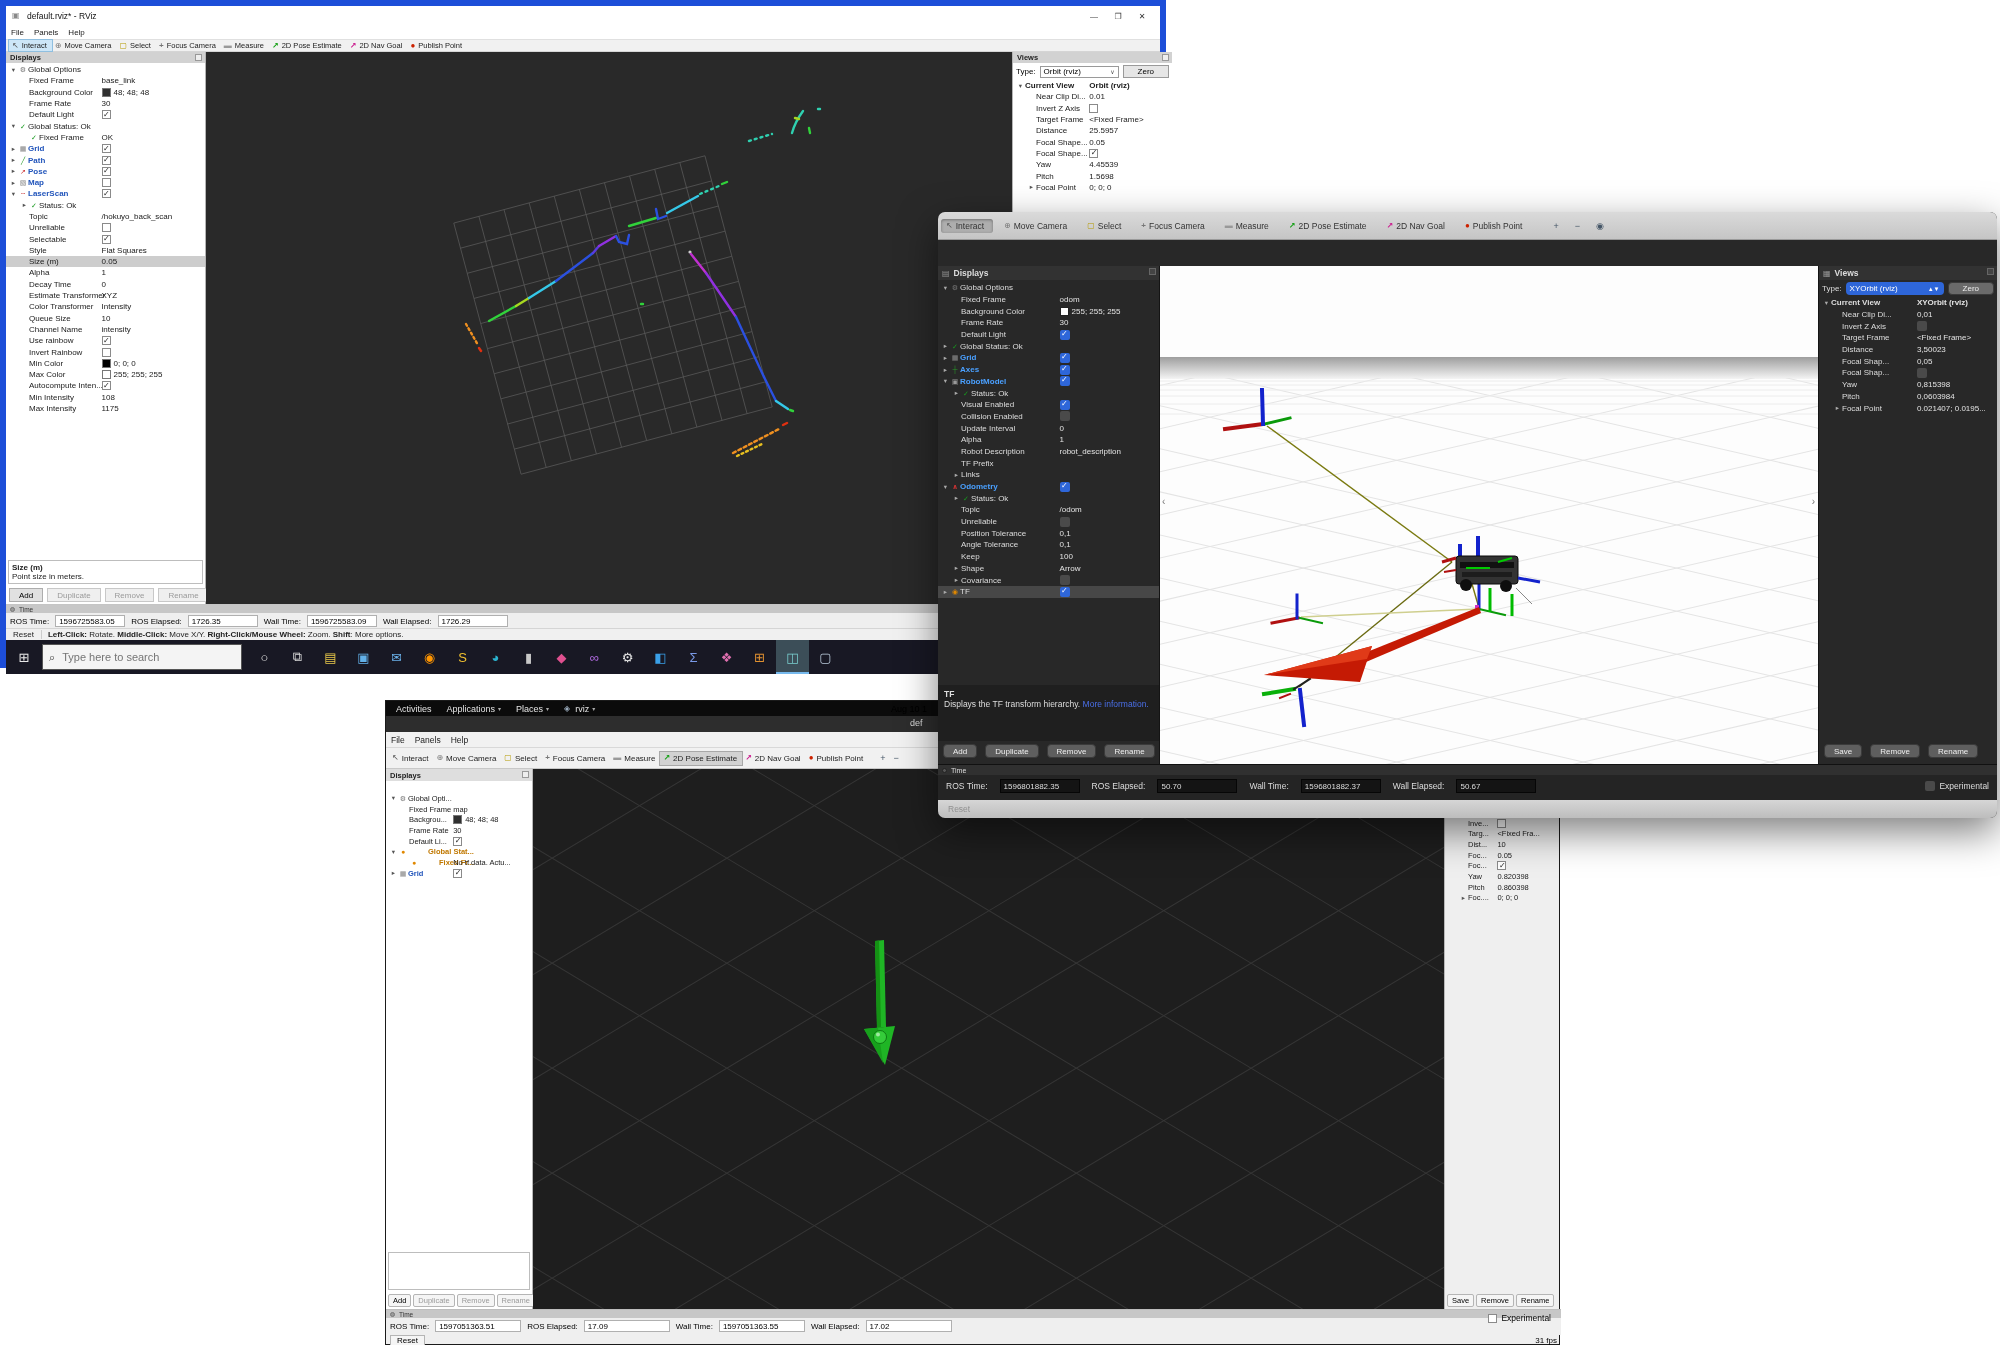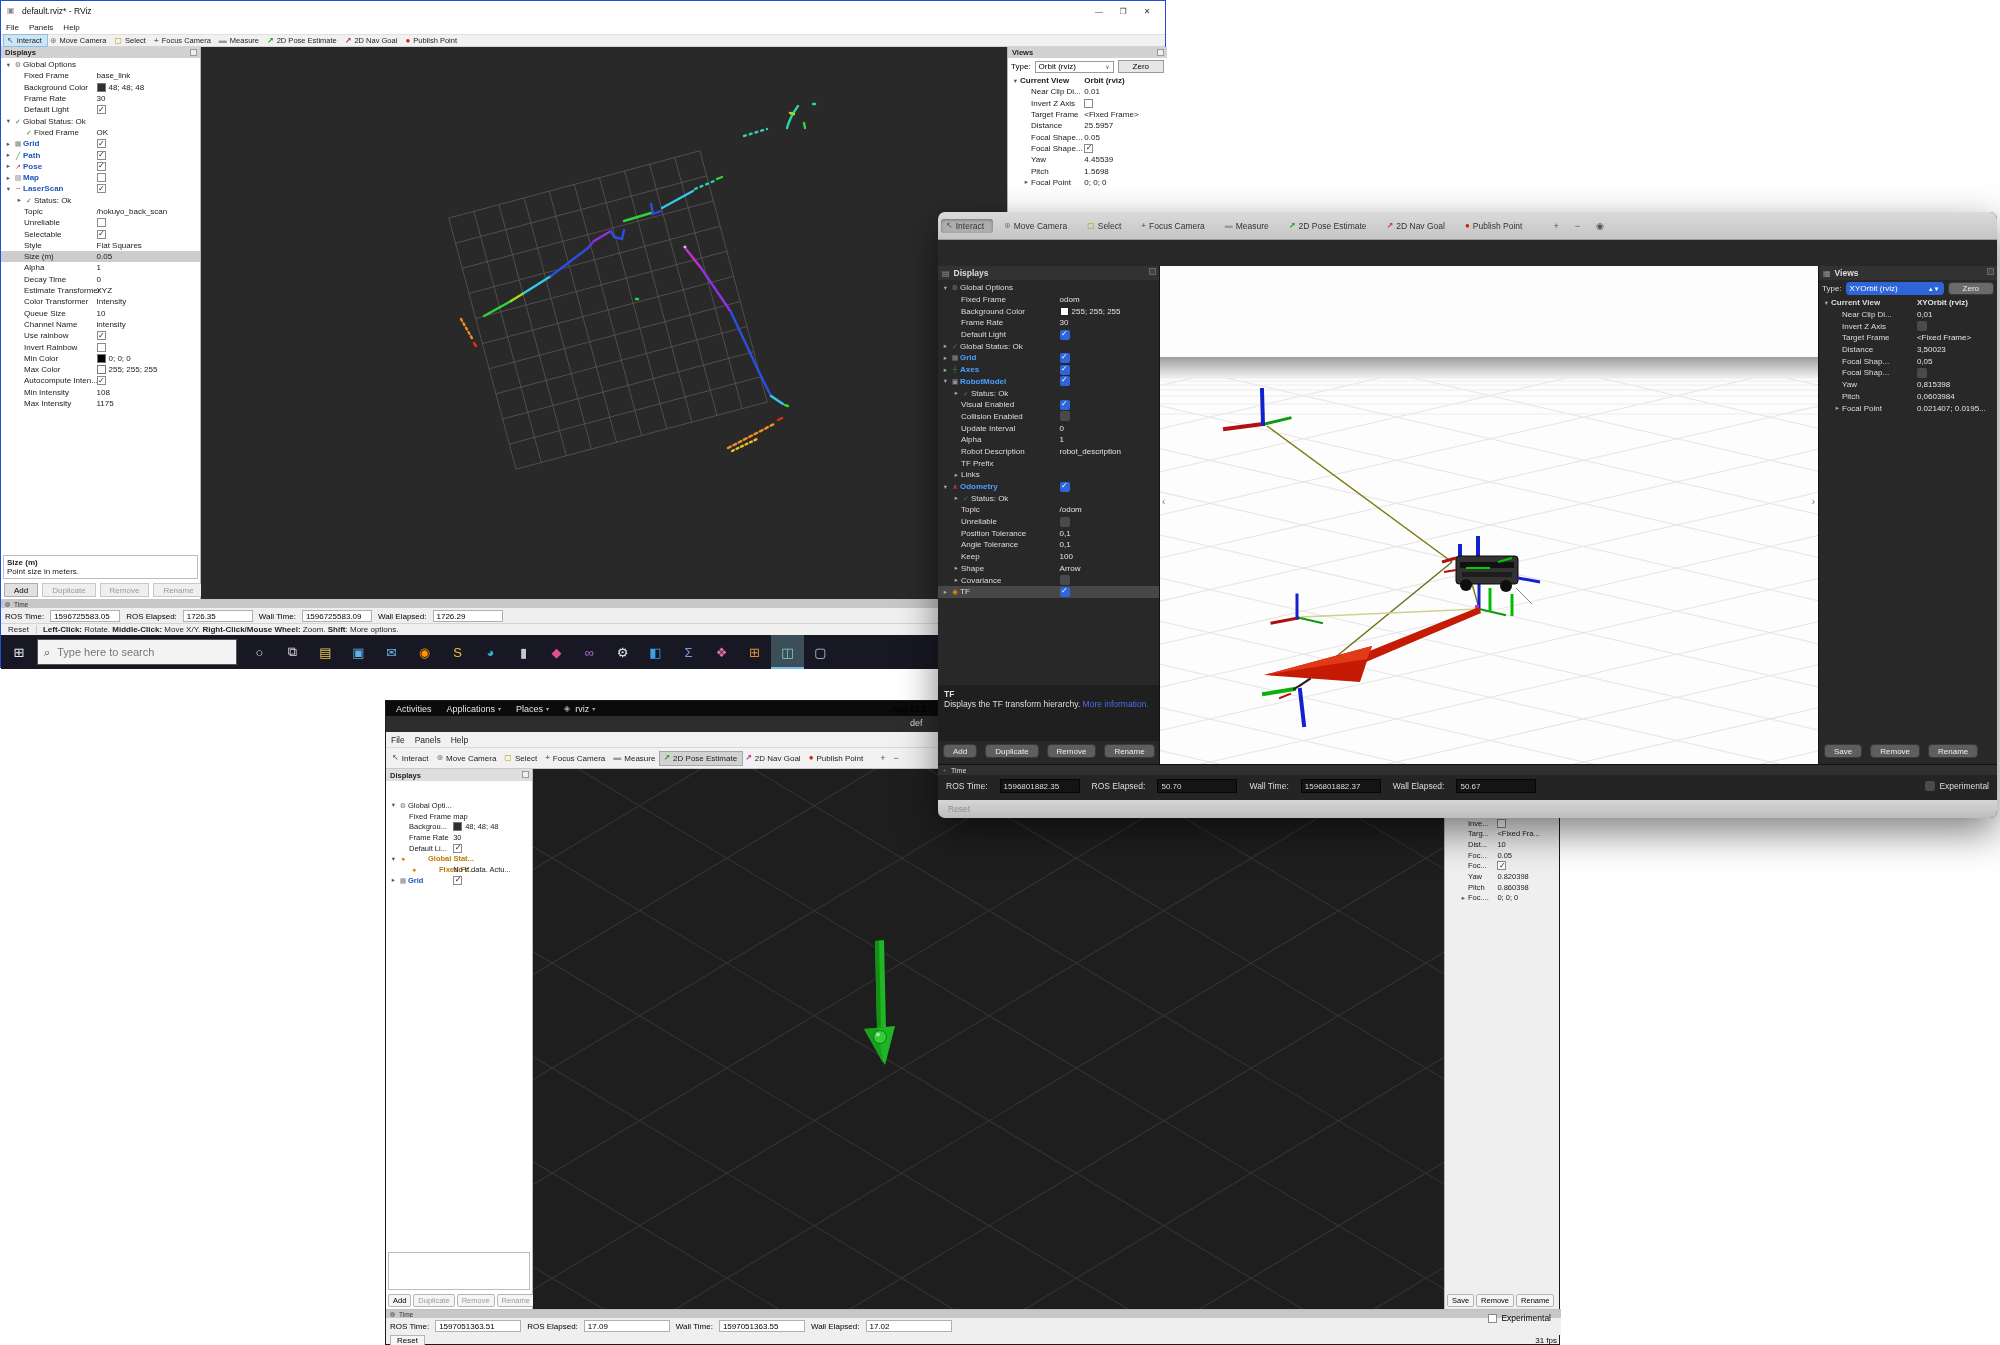--- a/index.html
+++ b/index.html
@@ -64,21 +64,21 @@
   .helpbox{border:1px solid #bdbdbd;background:#fff;margin:2px;padding:2px 3px;font-size:8px;color:#222;flex:none;}
   .helpbox b{display:block;}
 
   .thead{height:8px;display:flex;align-items:center;gap:4px;font-size:6.5px;color:#333;background:#c7c7c7;padding:0 4px;flex:none;}
   .tdot{width:5px;height:5px;border-radius:50%;background:#9a9a9a;border:1px solid #777;}
   .tfields{display:flex;align-items:center;gap:6px;padding:2px 4px;font-size:8px;}
   .tlabel{flex:none;}
   .tfield{width:70px;height:12px;border:1px solid #b0b0b0;background:#fff;font-size:8px;display:flex;align-items:center;padding:0 3px;flex:none;}
 
   
-  #win1{left:0;top:0;width:1166px;height:668px;background:#14b8a6;border:1px solid #1d4ed8;z-index:1;}
+  #win1{left:0;top:0;width:1166px;height:668px;background:#14b8a6;border:6px solid #1d4ed8;z-index:1;}
   .w1-title{height:20px;background:#fff;display:flex;align-items:center;padding:0 6px;font-size:8.5px;color:#111;}
   .w1-appicon{width:10px;height:10px;margin-right:5px;color:#888;font-size:8px;}
   .w1-appicon::before{content:"▣";}
   .w1-title .sp{flex:1;}
   .w1-ctrl{width:24px;text-align:center;font-size:8px;color:#333;}
   #win1 .menubar{height:13px;background:#fff;}
   #win1 .toolbar{height:13px;background:#f1f1f1;border-top:1px solid #e0e0e0;border-bottom:1px solid #d5d5d5;}
   .w1-main{position:absolute;top:46px;left:0;width:1166px;height:552px;}
   .w1-displays{position:absolute;left:0;top:0;width:200px;height:552px;background:#fff;border-right:1px solid #b5b5b5;display:flex;flex-direction:column;}
   .w1-displays .tree{flex:1;padding-top:1px;}
@@ -159,21 +159,21 @@
   .w3-title{position:absolute;left:0;top:15px;width:1175px;height:16px;background:#2d2d2d;}
   .w3-title span{position:absolute;left:524px;top:2px;font-size:9px;color:#d8d8d8;}
   #win3 .menubar{position:absolute;left:0;top:31px;width:1175px;height:16px;background:#f1f1f1;border-bottom:1px solid #d8d8d8;font-size:8.5px;}
   #win3 .toolbar{position:absolute;left:0;top:47px;width:1175px;height:21px;background:#f1f1f1;border-bottom:1px solid #c8c8c8;}
   #win3 .tool{font-size:8px;padding:2px 5px 2px 3px;}
   #win3 .tool.sel{background:#d2d2d2;outline:1px solid #a8a8a8;}
   .theme-gnome .trow{height:10.7px;font-size:7.5px;}
   .theme-gnome .tvalc{left:46%;}
   .theme-gnome .phead{height:12px;background:#dedede;font-size:7.5px;}
   .w3-displays{position:absolute;left:0;top:68px;width:147px;height:540px;background:#fff;border-right:1px solid #b8b8b8;display:flex;flex-direction:column;}
-  .w3-displays .tree{flex:1;padding-top:19px;}
+  .w3-displays .tree{flex:1;padding-top:12px;}
   .theme-gnome .helpbox{height:38px;}
   .theme-gnome .btn{font-size:7.5px;height:13px;padding:0 4px;border-radius:2px;background:#f5f5f5;border:1px solid #b5b5b5;}
   .theme-gnome .btnrow{gap:2px;padding:2px;}
   .w3-view{position:absolute;left:147px;top:68px;width:913px;height:540px;background:#1e1e1e;}
   .w3-views{position:absolute;right:0;top:68px;width:115px;height:540px;background:#efefef;border-left:1px solid #b8b8b8;display:flex;flex-direction:column;}
   .w3-views .tree{padding-top:38px;flex:1;}
   .theme-gnome .w3-views .trow{font-size:7.5px;}
   .w3-timebar{position:absolute;left:0;top:608px;width:1175px;height:26px;background:#efefef;border-top:1px solid #bdbdbd;}
   .theme-gnome .tfield{width:86px;}
   .w3-exp{position:absolute;right:8px;top:612px;display:flex;align-items:center;gap:4px;font-size:8.5px;}

